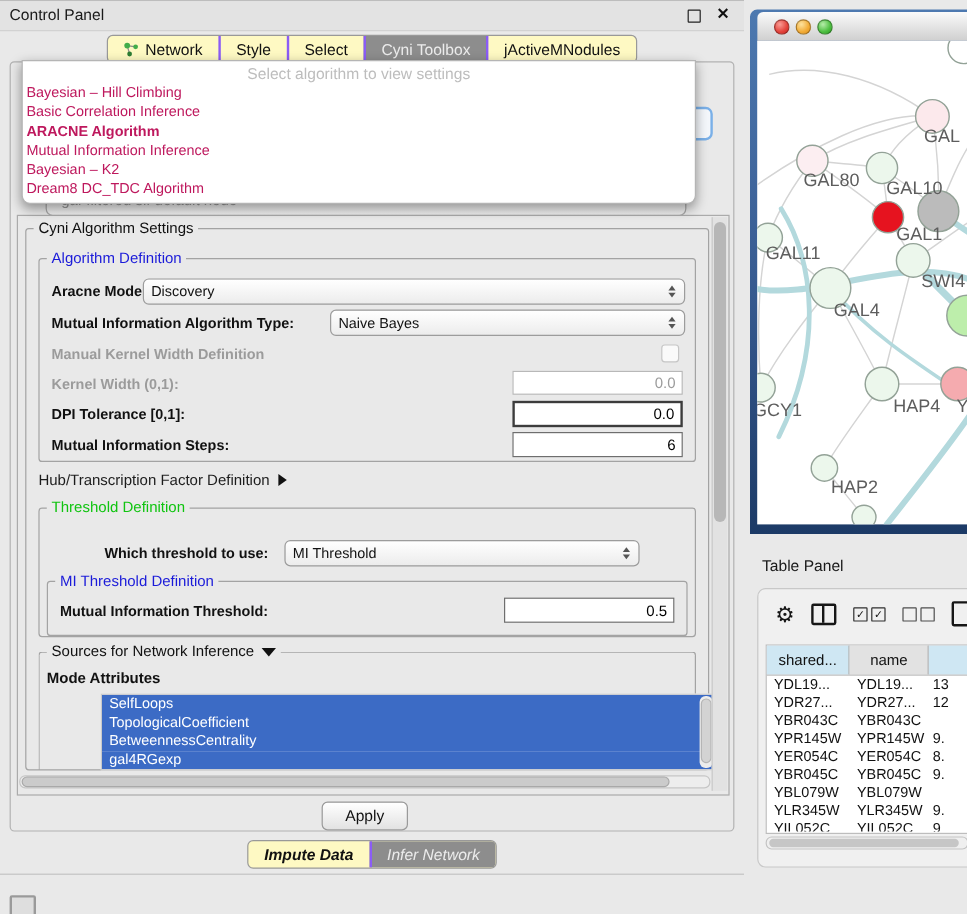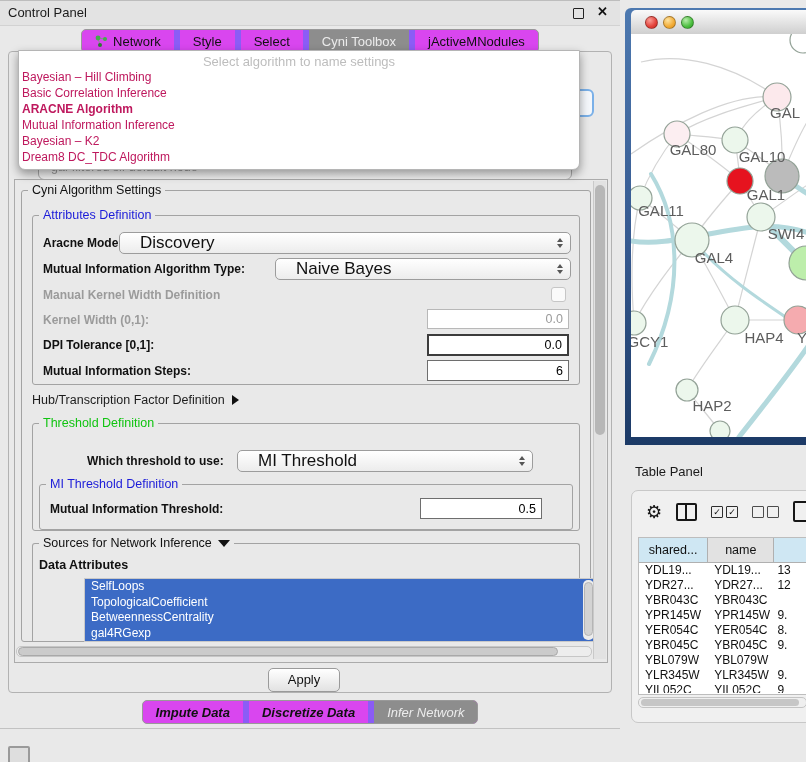--- a/index.html
+++ b/index.html
@@ -7,22 +7,22 @@
   
   .control-panel{position:absolute;left:0;top:8;width:620px;height:727px;background:#e9e9e9;
     border-top:1px solid #bdbdbd;border-bottom:1px solid #c2c2c2;}
   .cp-titlebar{position:absolute;left:0;top:0;width:100%;height:24px;background:#e3e3e3;
     border-bottom:1px solid #d2d2d2;}
   .cp-title{position:absolute;left:8px;top:4px;font-size:13px;color:#1a1a1a;}
   .float-btn{position:absolute;right:36px;top:7px;width:9px;height:9px;border:1.5px solid #222;border-radius:1px;cursor:pointer;}
   .close-btn{position:absolute;right:12px;top:3px;font-size:13px;font-weight:bold;color:#111;cursor:pointer;}
   
   .tabbar{position:absolute;left:0;top:28px;width:100%;display:flex;justify-content:center;}
-  .tabgroup{display:inline-flex;border:1px solid #999;border-radius:5px;overflow:hidden;background:#d946ef;height:22px;}
-  .tab{display:flex;align-items:center;gap:5px;padding:0 13px;font-size:13px;color:#111;cursor:pointer;border-left:6px solid #8b5cf6;}
+  .tabgroup{display:inline-flex;border:1px solid #999;border-radius:5px;overflow:hidden;background:#fef9c3;height:22px;}
+  .tab{display:flex;align-items:center;gap:5px;padding:0 13px;font-size:13px;color:#111;cursor:pointer;border-left:2px solid #8b5cf6;}
   .tab:first-child{border-left:none;}
   .tab.selected{background:#8d8d8d;color:#ececec;}
   
   .content-panel{position:absolute;left:8px;top:50px;width:602px;height:640px;border:1px solid #b2b2b2;border-radius:4px;background:#e9e9e9;}
   .focus-combo-fragment{position:absolute;left:560px;top:88px;width:30px;height:24px;border:2px solid #7ab0e8;
     border-radius:6px;background:#f4f7fb;z-index:1;}
   .hidden-combo{position:absolute;left:38px;top:152px;width:534px;height:27px;border:1px solid #a9a9a9;border-radius:6px;
     background:linear-gradient(#fdfdfd,#ededed);z-index:1;font-size:12.5px;color:#9a9a9a;line-height:27px;padding-left:12px;box-sizing:border-box;}
   
   .dropdown-popup{position:absolute;left:18px;top:49px;width:560px;height:118px;background:#fff;
@@ -32,21 +32,21 @@
   .dd-item.bold{font-weight:bold;}
   
   .scrollpane{position:absolute;left:14px;top:178px;width:592px;height:482px;border:1px solid #ababab;background:#e9e9e9;}
   .group{position:absolute;border:1px solid #a3a3a3;border-radius:3px;}
   .group-title{position:absolute;top:-8px;left:6px;background:#e9e9e9;padding:0 4px;font-size:12.5px;color:#111;white-space:nowrap;}
   .group-title.blue{color:#1b1bd9;}
   .group-title.green{color:#10c410;}
   .lbl{position:absolute;font-size:12px;font-weight:bold;color:#111;white-space:nowrap;}
   .lbl.gray{color:#9b9b9b;}
   .combo{position:absolute;background:linear-gradient(#ffffff,#ececec);border:1px solid #9c9c9c;border-radius:5px;
-    display:flex;align-items:center;padding:0 22px 0 20px;font-size:17px;color:#111;box-sizing:border-box;cursor:pointer;}
+    display:flex;align-items:center;padding:0 22px 0 6px;font-size:12px;color:#111;box-sizing:border-box;cursor:pointer;}
   .combo-arrows{position:absolute;right:7px;top:50%;transform:translateY(-50%);display:flex;flex-direction:column;gap:2px;}
   .tri-up{width:0;height:0;border-left:3.5px solid transparent;border-right:3.5px solid transparent;border-bottom:4px solid #555;}
   .tri-down{width:0;height:0;border-left:3.5px solid transparent;border-right:3.5px solid transparent;border-top:4px solid #555;}
   .field{position:absolute;box-sizing:border-box;background:#fff;font-size:12.5px;text-align:right;
     padding:0 5px;font-family:"Liberation Sans",sans-serif;}
   .field.disabled{border:1px solid #b8b8b8;color:#9b9b9b;}
   .field.strong{border:2px solid #3c3c3c;color:#000;}
   .field.normal{border:1px solid #6e6e6e;color:#000;}
   .checkbox{position:absolute;width:13px;height:13px;border:1px solid #c6c6c6;border-radius:3px;background:#fafafa;cursor:pointer;}
   .disclosure-row{position:absolute;font-size:12.5px;color:#1c1c1c;cursor:pointer;display:flex;align-items:center;gap:7px;}
@@ -141,35 +141,35 @@
         <span>jActiveMNodules</span>
       </div>
     </div>
   </div>
 
   <div class="content-panel"></div>
   <div class="focus-combo-fragment"></div>
   <div class="hidden-combo">gal-filtered sif default node</div>
 
   <div class="dropdown-popup">
-    <span class="dd-prompt">Select algorithm to name settings</span>
+    <span class="dd-prompt">Select algorithm to view settings</span>
     <div class="dd-item">Bayesian – Hill Climbing</div>
     <div class="dd-item">Basic Correlation Inference</div>
     <div class="dd-item bold">ARACNE Algorithm</div>
     <div class="dd-item">Mutual Information Inference</div>
     <div class="dd-item">Bayesian – K2</div>
     <div class="dd-item">Dream8 DC_TDC Algorithm</div>
   </div>
 
   <div class="scrollpane">
     <div class="group" style="left:6px;top:10px;width:568px;height:450px;">
       <span class="group-title">Cyni Algorithm Settings</span>
 
       <div class="group" style="left:10px;top:24px;width:546px;height:168px;">
-        <span class="group-title blue">Attributes Definition</span>
+        <span class="group-title blue">Algorithm Definition</span>
 
         <span class="lbl" style="left:10px;top:20px;">Aracne Mode:</span>
         <div class="combo" style="left:86px;top:16px;width:452px;height:22px;">
           <span>Discovery</span>
           <span class="combo-arrows">
               <span class="tri-up"></span>
               <span class="tri-down"></span>
             </span>
         </div>
 
@@ -208,30 +208,30 @@
           <span>MI Threshold</span>
           <span class="combo-arrows">
               <span class="tri-up"></span>
               <span class="tri-down"></span>
             </span>
         </div>
 
         <div class="group" style="left:6px;top:60px;width:532px;height:44px;">
           <span class="group-title blue">MI Threshold Definition</span>
           <span class="lbl" style="left:10px;top:17px;">Mutual Information Threshold:</span>
-          <input class="field normal" style="left: 380px; top: 13px; width: 122px; height: 21px;" value="0.5">
+          <input class="field normal" style="left: 380px; top: 13px; width: 142px; height: 21px;" value="0.5">
         </div>
       </div>
 
       <div class="group" style="left:10px;top:352px;width:546px;height:98px;border-bottom:none;border-radius:3px 3px 0 0;">
         <span class="group-title" style="display:flex;align-items:center;gap:6px;">
           <span>Sources for Network Inference</span>
           <span class="tri-dn"></span>
         </span>
-        <span class="lbl" style="left:6px;top:14px;font-size:12.5px;">Data Attributes</span>
+        <span class="lbl" style="left:6px;top:14px;font-size:12.5px;">Mode Attributes</span>
         <div class="attr-list" style="left:14px;top:34px;width:510px;height:62px;margin-left:37px;">
           <div class="attr-item">SelfLoops</div>
           <div class="attr-item">TopologicalCoefficient</div>
           <div class="attr-item">BetweennessCentrality</div>
           <div class="attr-item">gal4RGexp</div>
           <div class="list-vscroll">
             <div class="list-vthumb"></div>
           </div>
         </div>
       </div>
@@ -244,23 +244,20 @@
       <div class="sp-hthumb"></div>
     </div>
   </div>
 
   <div class="apply-btn">Apply</div>
 
   <div class="bottom-tabbar">
     <div class="tabgroup">
       <div class="tab">
         <span style="font-weight:bold;">Impute Data</span>
-      </div>
-      <div class="tab">
-        <span style="font-weight:bold;">Discretize Data</span>
       </div>
       <div class="tab selected">
         <span>Infer Network</span>
       </div>
     </div>
   </div>
 </section>
 
 <div class="mini-btn"></div>
 

